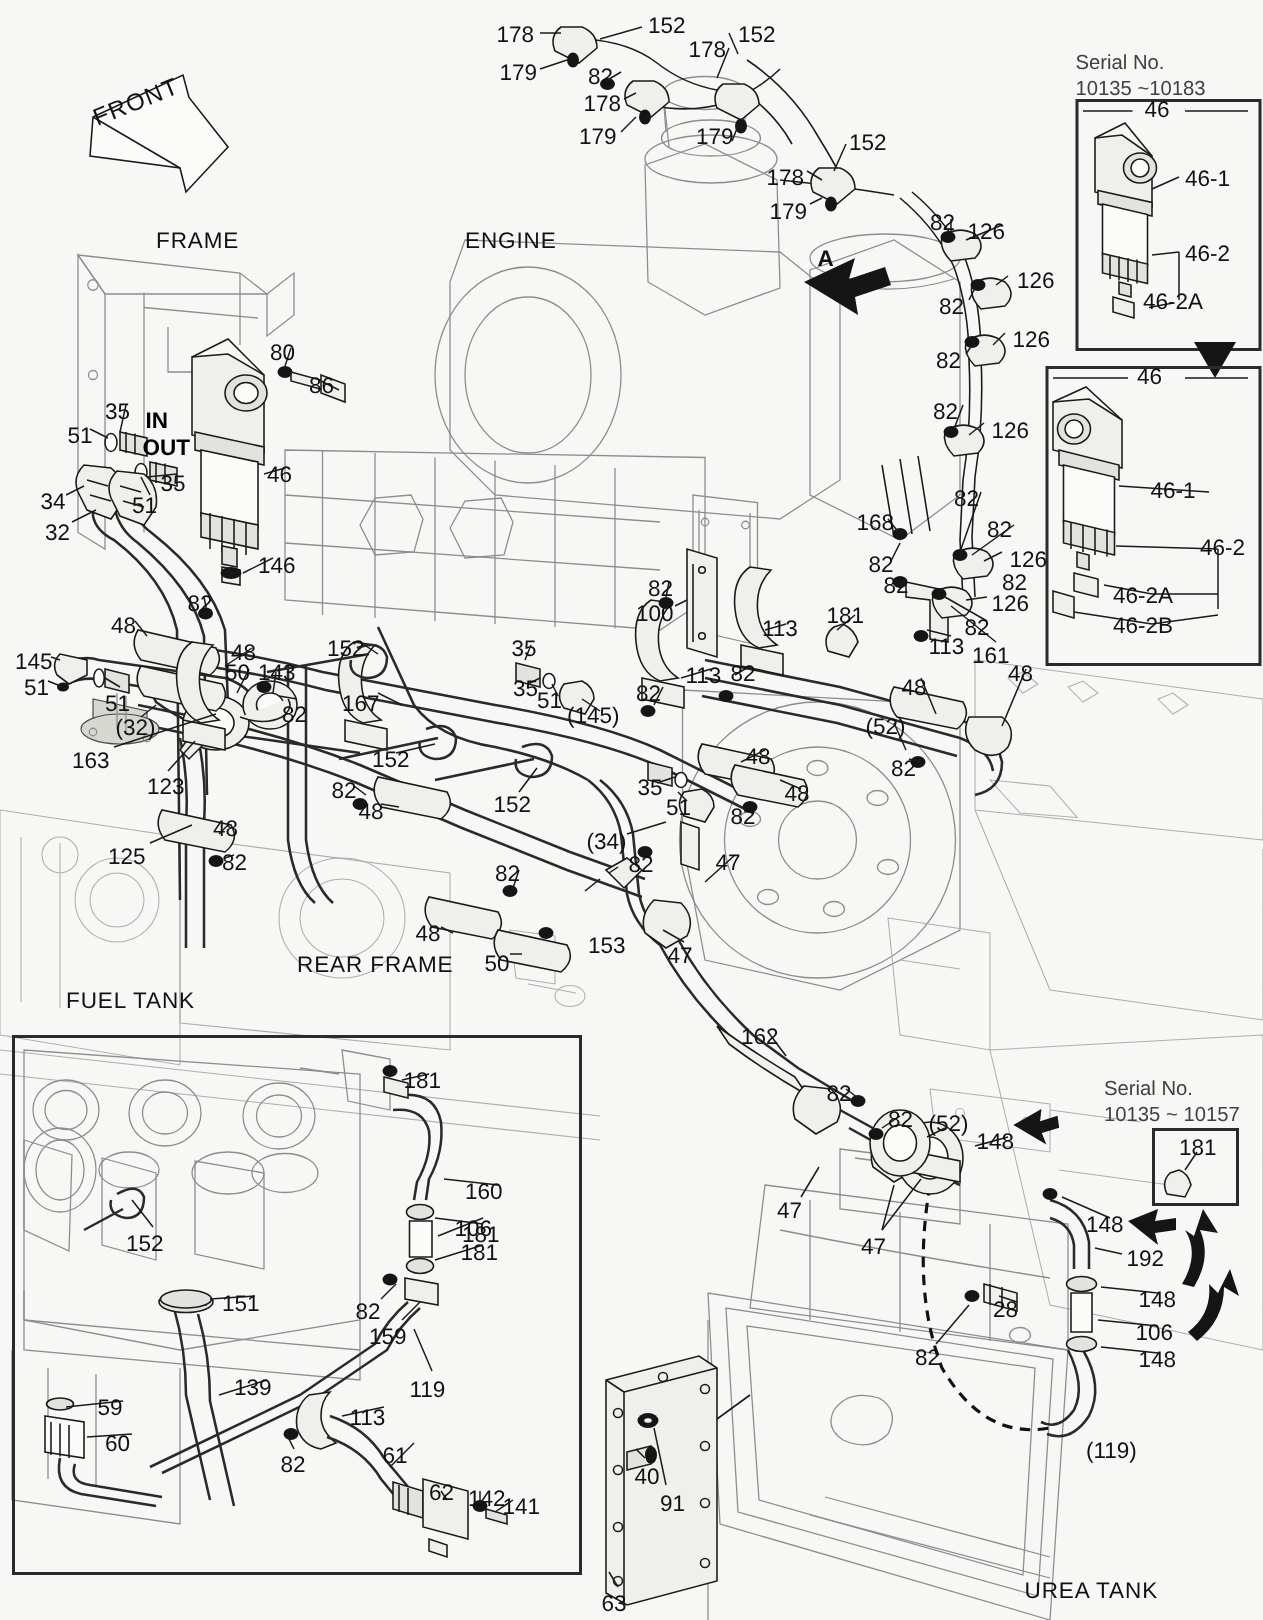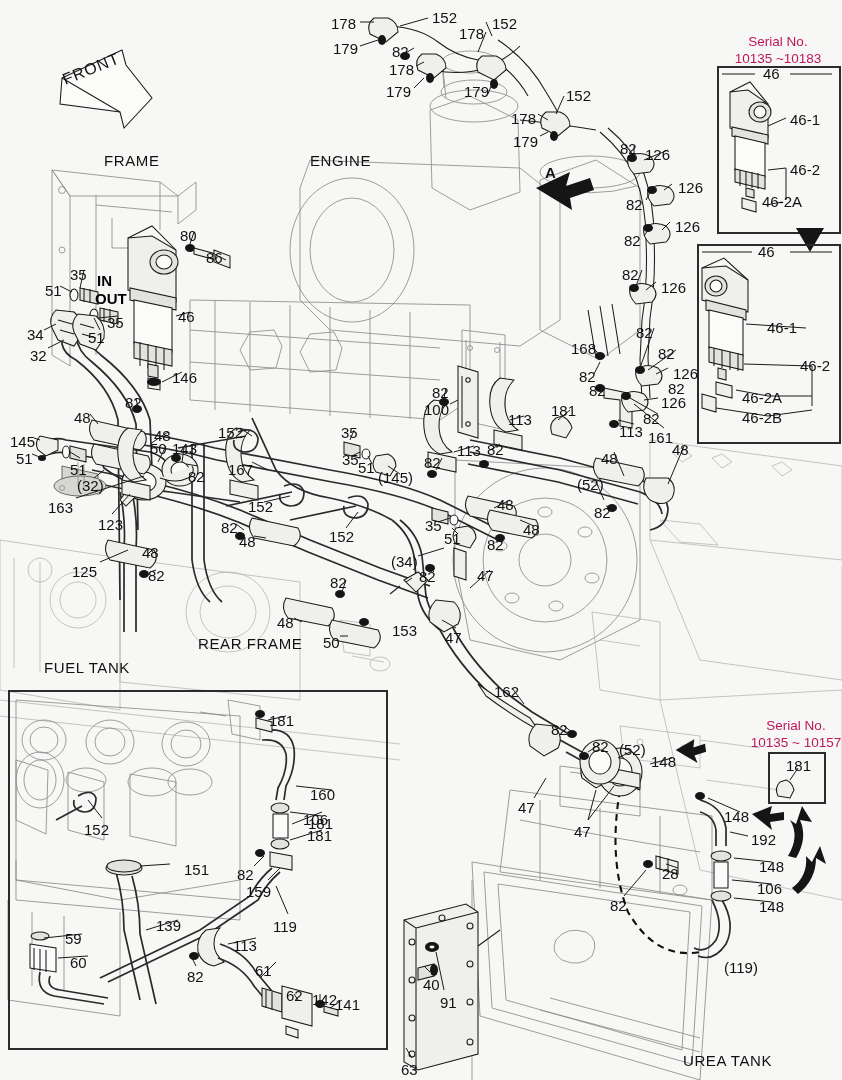--- a/index.html
+++ b/index.html
@@ -18,21 +18,21 @@
   .cal.b{font-weight:bold;}
   
   .sect{
     position:absolute;font-size:15px;color:#111;white-space:nowrap;
     font-family:"Liberation Sans",sans-serif;letter-spacing:.6px;
   }
   .sect.big{font-size:16px;}
   .inout{position:absolute;font-size:15px;font-weight:bold;color:#000;}
   
   .dbox{position:absolute;border:2px solid #2b2b2b;background:rgba(255,255,255,.0);}
-  .serial{position:absolute;font-size:13.5px;text-align:center;line-height:1.25;color:#be185d;}
+  .serial{position:absolute;font-size:13.5px;text-align:left;line-height:1.25;color:#404040;}
   
   svg.layer{position:absolute;left:0;top:0;width:842px;height:1080px;overflow:visible;}
   .st{fill:none;stroke:#1b1b1b;stroke-width:1.05;}
   .st2{fill:none;stroke:#2a2a2a;stroke-width:1.7;}
   .st3{fill:none;stroke:#8d8d8d;stroke-width:.85;}
   .st4{fill:none;stroke:#aeaeae;stroke-width:.7;}
   .fl{fill:#efefec;stroke:#1b1b1b;stroke-width:1.05;}
   .fl2{fill:#e2e2de;stroke:#1b1b1b;stroke-width:1.05;}
   .flw{fill:#fbfbfa;stroke:#1b1b1b;stroke-width:1.05;}
   .flg{fill:#d7d7d2;stroke:#4a4a4a;stroke-width:.8;}
@@ -814,21 +814,21 @@
       <div class="cal" style="left: 759px; top: 899px;">148</div>
       <div class="cal" style="left: 662px; top: 866px;">28</div>
       <div class="cal" style="left: 610px; top: 898px;">82</div>
       <div class="cal" style="left: 724px; top: 960px;">(119)</div>
       <div class="cal" style="left: 269px; top: 713px;">181</div>
       <div class="cal" style="left: 310px; top: 787px;">160</div>
       <div class="cal" style="left: 308px; top: 816px;">181</div>
       <div class="cal" style="left: 303px; top: 812px;">106</div>
       <div class="cal" style="left: 307px; top: 828px;">181</div>
       <div class="cal" style="left: 84px; top: 822px;">152</div>
-      <div class="cal" style="left: 148px; top: 862px; margin-left: 36px;">151</div>
+      <div class="cal" style="left: 148px; top: 862px;">151</div>
       <div class="cal" style="left: 237px; top: 867px;">82</div>
       <div class="cal" style="left: 246px; top: 884px;">159</div>
       <div class="cal" style="left: 273px; top: 919px;">119</div>
       <div class="cal" style="left: 156px; top: 918px;">139</div>
       <div class="cal" style="left: 65px; top: 931px;">59</div>
       <div class="cal" style="left: 70px; top: 955px;">60</div>
       <div class="cal" style="left: 233px; top: 938px;">113</div>
       <div class="cal" style="left: 187px; top: 969px;">82</div>
       <div class="cal" style="left: 255px; top: 963px;">61</div>
       <div class="cal" style="left: 286px; top: 988px;">62</div>

